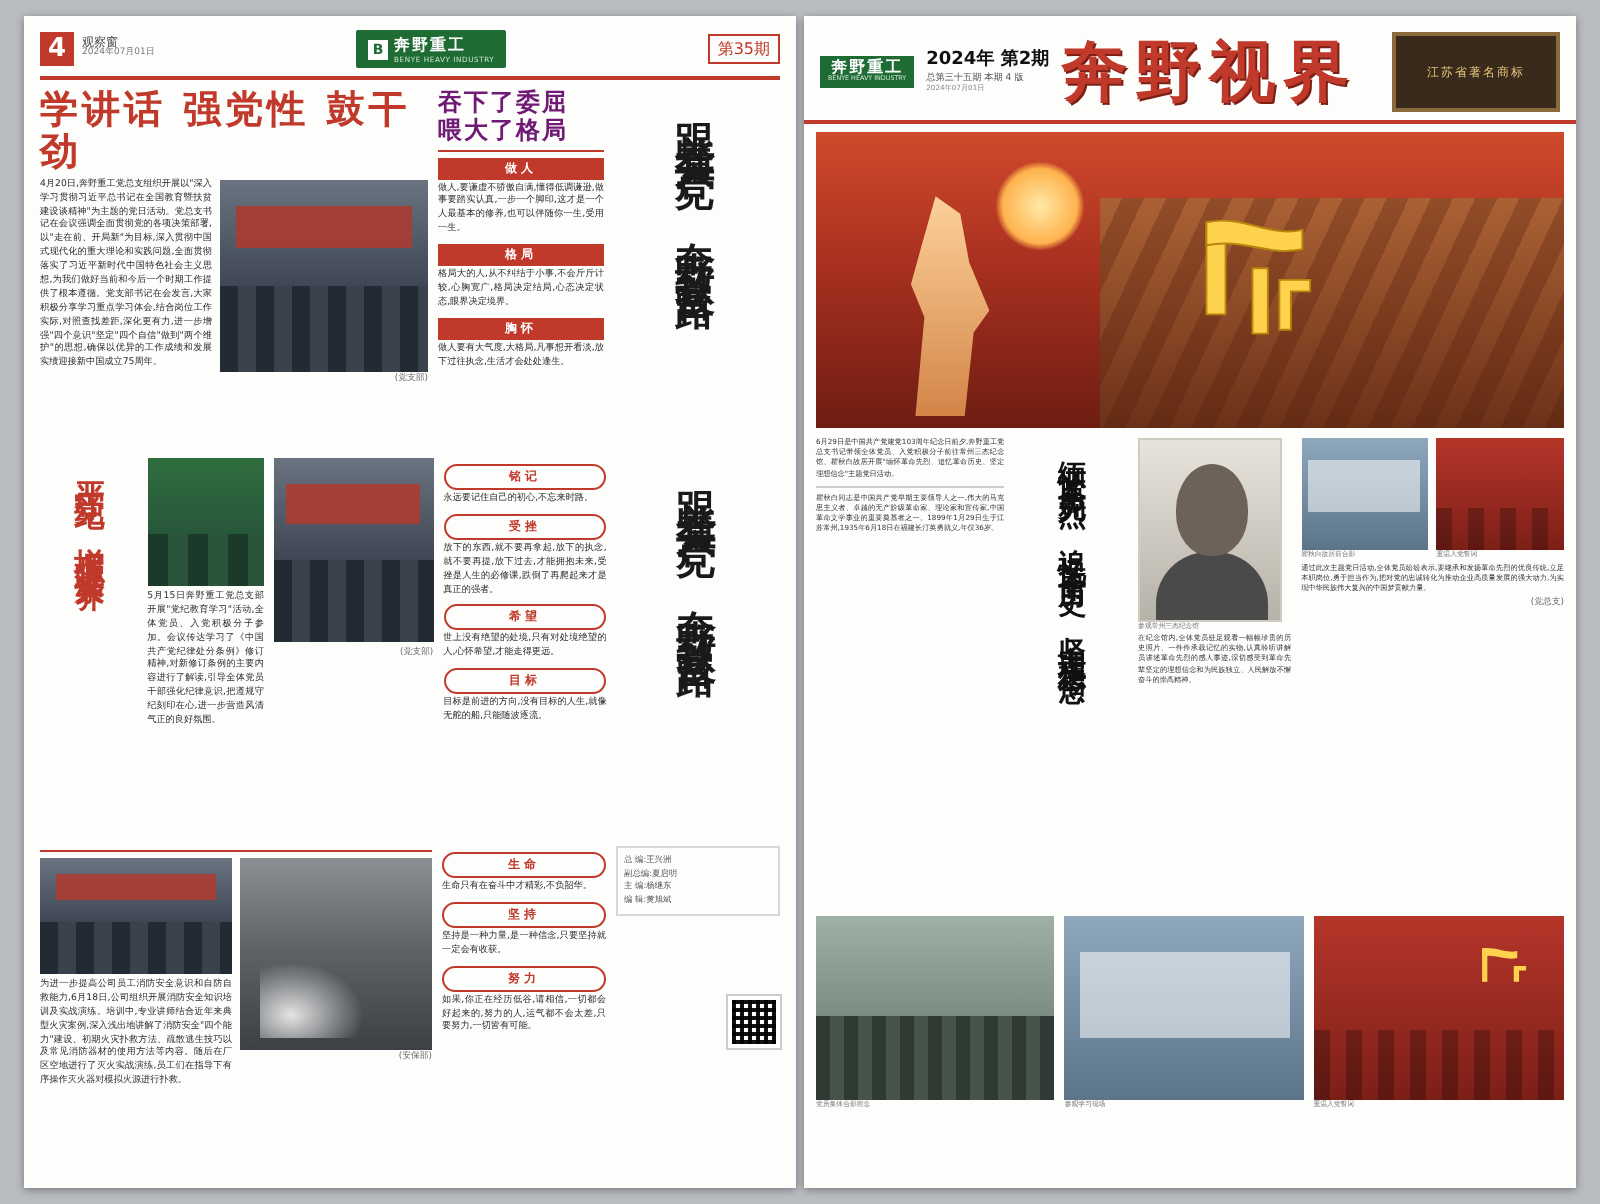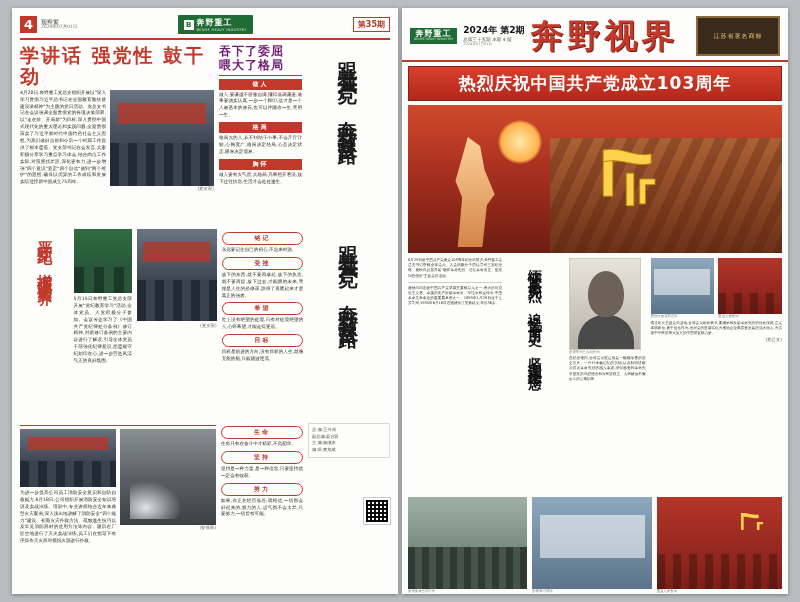--- a/index.html
+++ b/index.html
@@ -42,21 +42,21 @@
     background:#1f6b34; padding:2px 6px; border-radius:1px;
   }
   .masthead-mini .logo-sq {
     width:10px;height:10px;background:#fff;color:#1f6b34;
     font-size:7px;display:flex;align-items:center;justify-content:center;font-weight:bold;
   }
   .masthead-mini .mm-cn { color:#fff; font-size:8px; font-weight:bold; letter-spacing:1px;}
   .masthead-mini .mm-en { color:#cfe6d5; font-size:3.6px; letter-spacing:.3px;}
   .issue-box {
     border:1px solid #c0392b; color:#c0392b; font-size:8px;
-    padding:1px 4px; font-weight:bold;
+    padding:1px 4px; font-weight:normal;
   }
   .body-text {
     font-size:4.6px; line-height:1.5; color:#2b2b2b; text-align:justify;
     writing-mode:horizontal-tb;
   }
   .sig { font-size:4.4px; color:#666; text-align:right; }
 
   
   .l-row1 { display:flex; gap:5px; margin-top:5px; height:180px; }
   .l-col-a { width:196px; }
@@ -363,21 +363,20 @@
         <div class="i1">2024年 第2期</div>
         <div class="i2">总第三十五期 本期 4 版</div>
         <div class="i3">2024年07月01日</div>
       </div>
       <div class="bigmast">奔野视界</div>
       <div class="plaque">
         <span>江苏省著名商标</span>
       </div>
     </div>
 
-    <div class="banner">热烈庆祝中国共产党成立103周年</div>
 
     <div class="hero">
       <div class="sun"></div>
       <div class="wall"></div>
       <div class="statue"></div>
       <svg class="emblem" viewBox="0 0 100 100">
         <g fill="#ffd24d" stroke="#b8860b" stroke-width="1">
           <path d="M20 70 L20 22 L30 22 L30 70 Z"></path>
           <path d="M20 22 C40 18, 52 30, 70 26 L70 36 C52 40, 40 30, 20 34 Z"></path>
           <path d="M58 52 L74 52 L74 58 L64 58 L64 78 L58 78 Z"></path>

